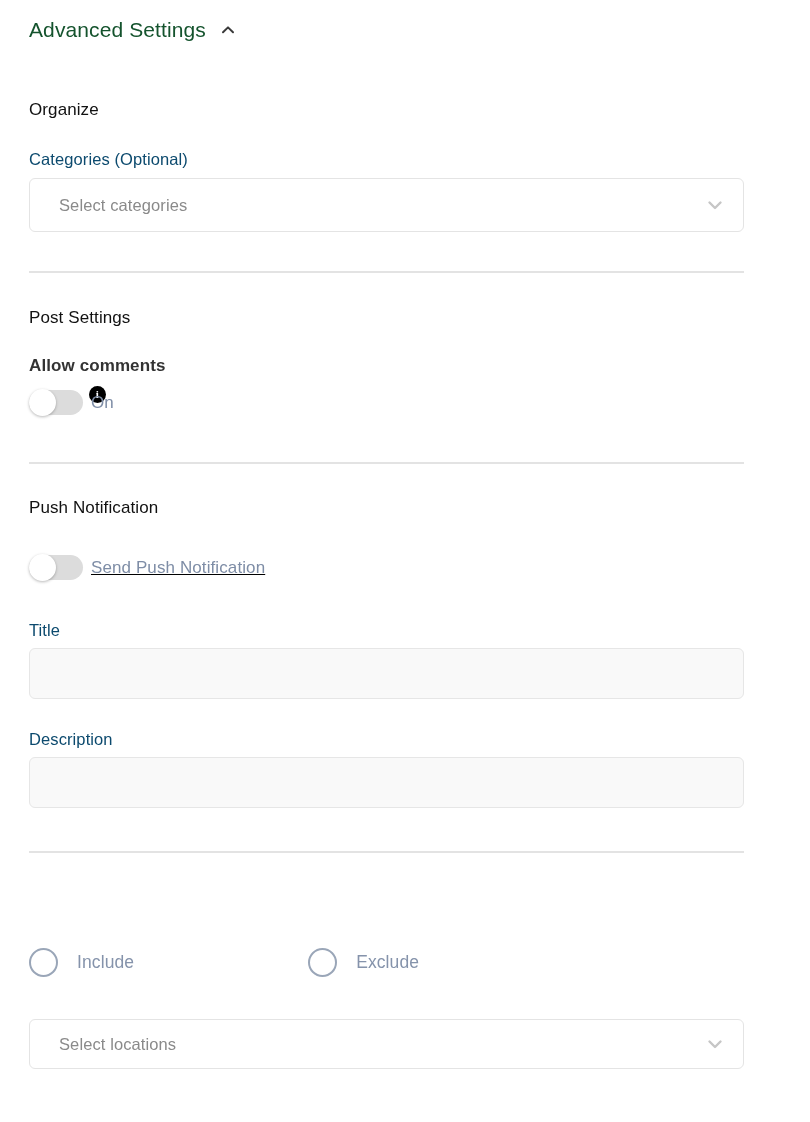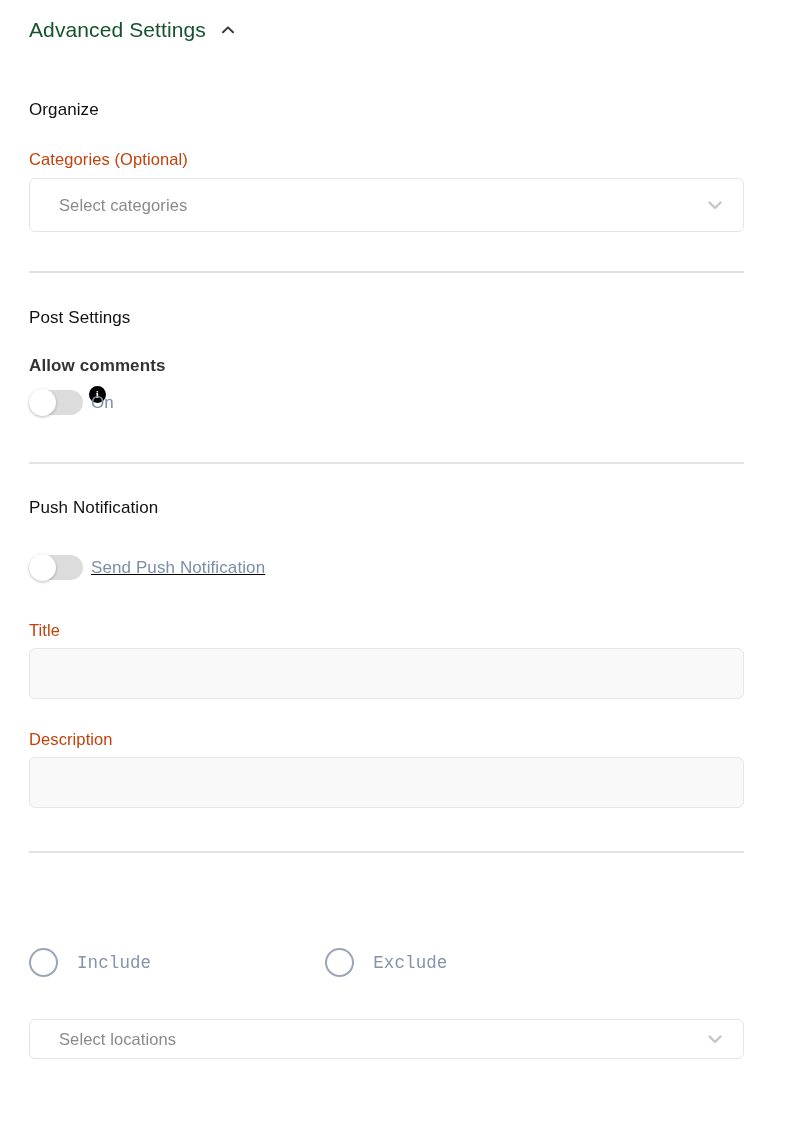--- a/index.html
+++ b/index.html
@@ -56,21 +56,21 @@
     letter-spacing: .1px;
     line-height: 1;
   }
 
   
   .field-label {
     position: absolute;
     left: 29px;
     font-size: 16.5px;
     font-weight: 400;
-    color: #c2410c;
+    color: #0c4a6e;
     line-height: 1;
     letter-spacing: .1px;
   }
 
   
   .select-box {
     position: absolute;
     left: 29px;
     width: 715px;
     box-sizing: border-box;
@@ -183,21 +183,20 @@
     cursor: pointer;
   }
 
   
   .radio-group {
     position: absolute;
     left: 29px;
     top: 948px;
     display: flex;
     align-items: center;
-    font-family: Liberation Mono, monospace;
   }
   .radio-item {
     display: flex;
     align-items: center;
     cursor: pointer;
   }
   .radio-item.second { margin-left: 174px; }
   .radio-circle {
     width: 29px;
     height: 29px;
@@ -276,20 +275,20 @@
     <div class="radio-item">
       <span class="radio-circle"></span>
       <span class="radio-label">Include</span>
     </div>
     <div class="radio-item second">
       <span class="radio-circle"></span>
       <span class="radio-label">Exclude</span>
     </div>
   </div>
 
-  <div class="select-box" style="top:1019px; height:40px;">
+  <div class="select-box" style="top:1019px; height:50px;">
     <span class="select-placeholder">Select locations</span>
     <svg class="chev-down" viewBox="0 0 20 20">
       <path d="M4.5 7.5 L10 13 L15.5 7.5" fill="none" stroke="#c6c6c6" stroke-width="2.4" stroke-linecap="round" stroke-linejoin="round"></path>
     </svg>
   </div>
 
 </div>
 
 </body></html>

